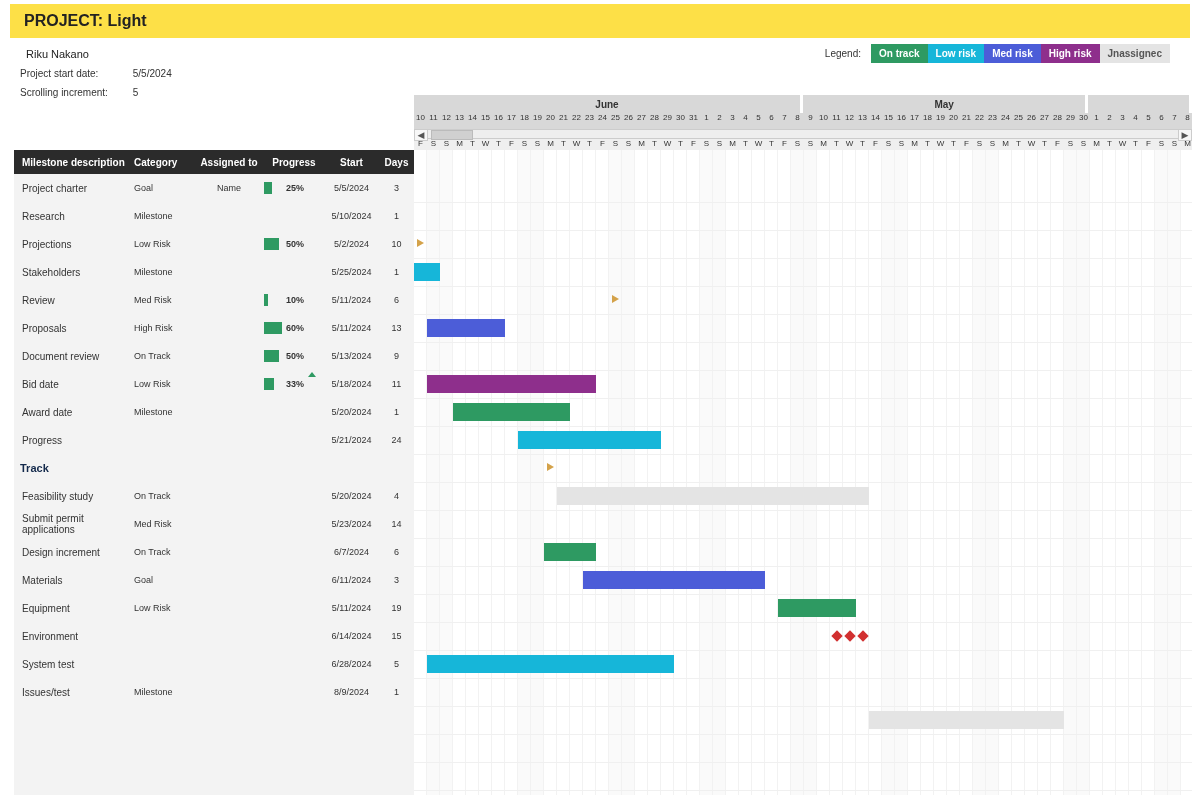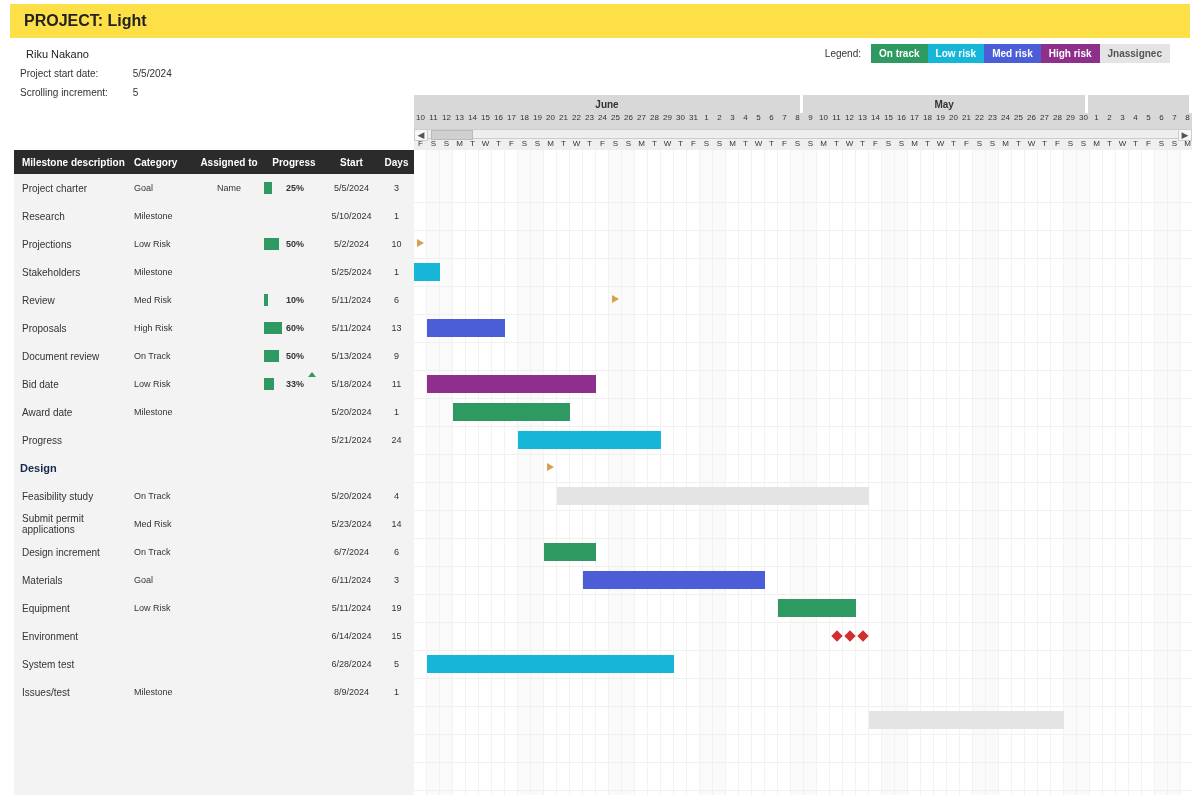--- a/index.html
+++ b/index.html
@@ -478,21 +478,21 @@
             <div class="c-days">1</div>
           </div>
           <div class="row">
             <div class="c-desc">Progress</div>
             <div class="c-cat"></div>
             <div class="c-asg"></div>
             <div class="c-prog"></div>
             <div class="c-start">5/21/2024</div>
             <div class="c-days">24</div>
           </div>
-          <div class="phase">Design</div>
+          <div class="phase">Track</div>
           <div class="row">
             <div class="c-desc">Feasibility study</div>
             <div class="c-cat">On Track</div>
             <div class="c-asg"></div>
             <div class="c-prog"></div>
             <div class="c-start">5/20/2024</div>
             <div class="c-days">4</div>
           </div>
           <div class="row">
             <div class="c-desc">Submit permit applications</div>

